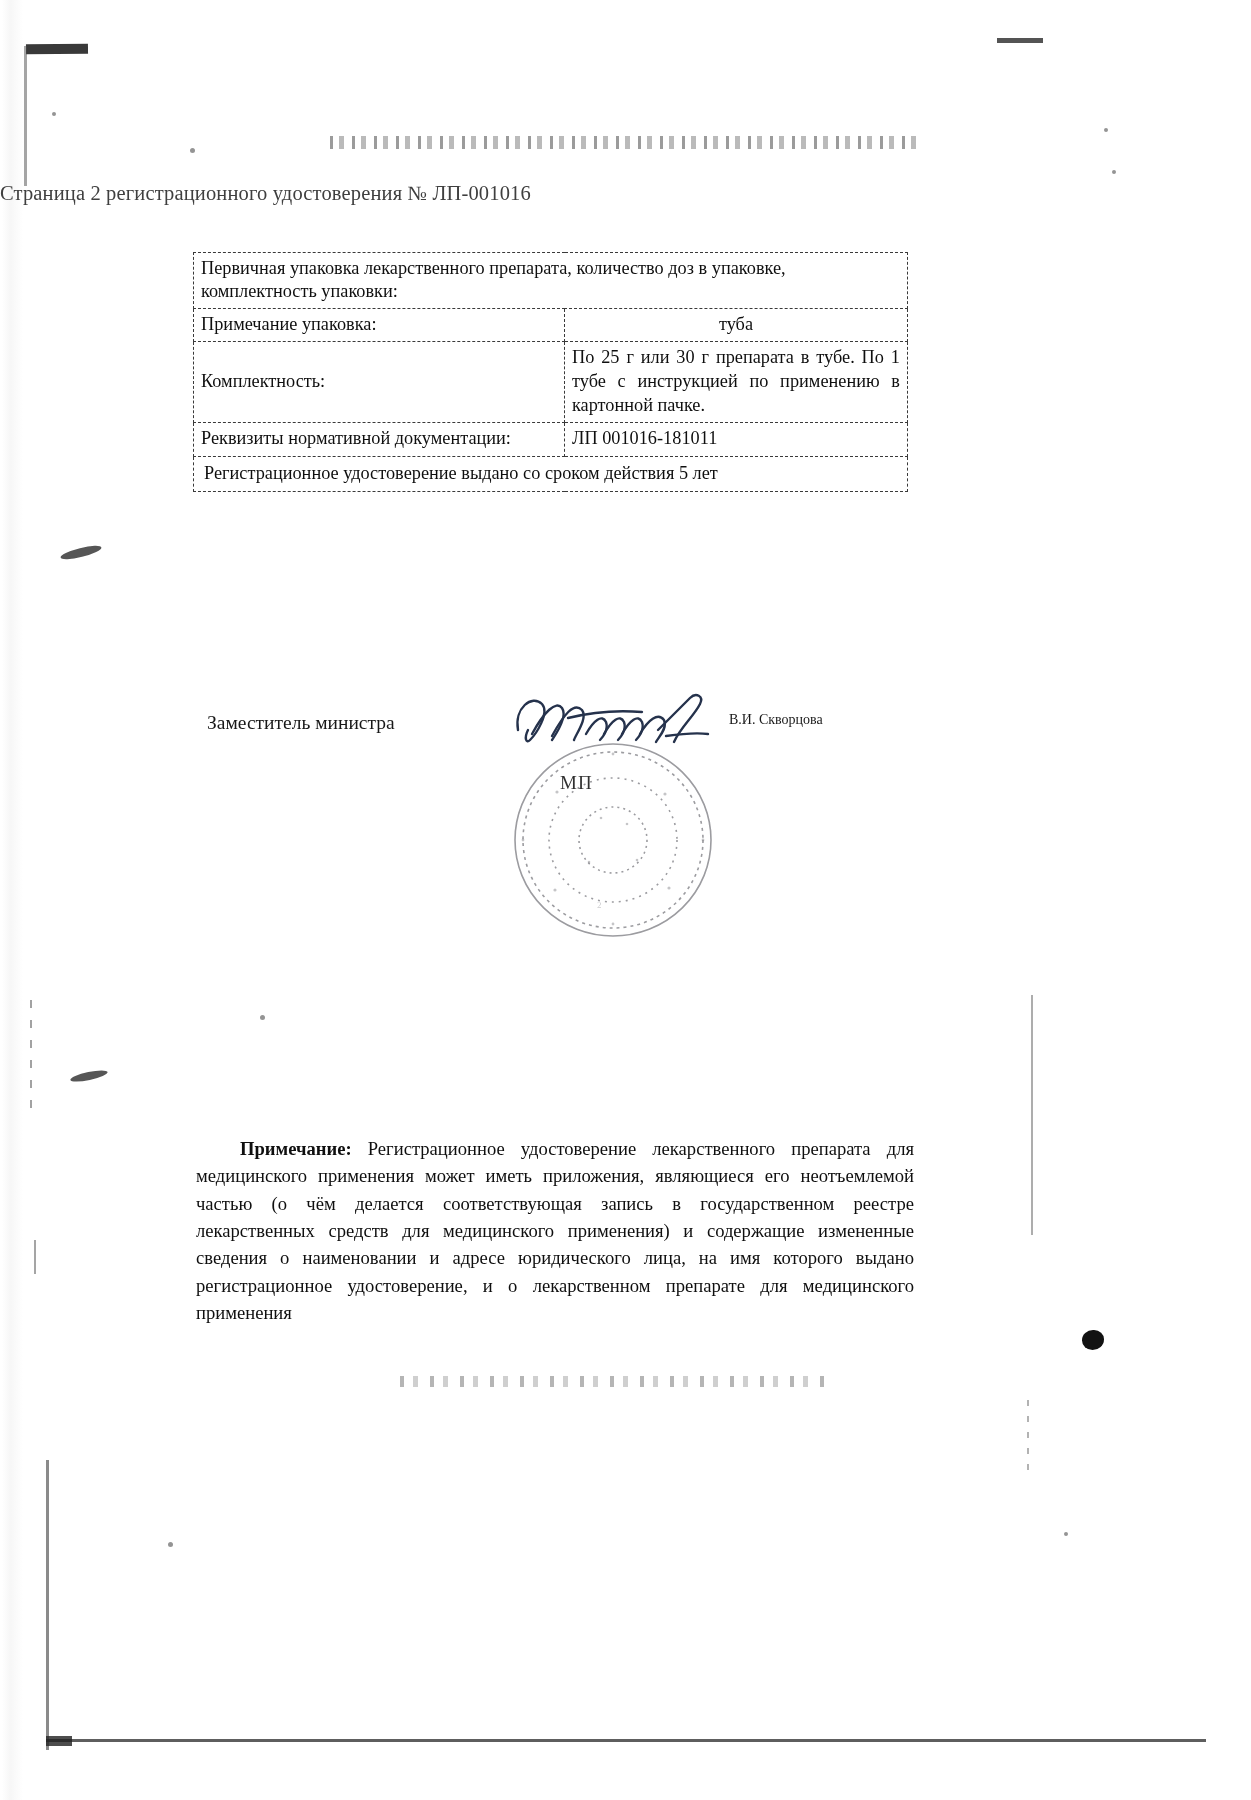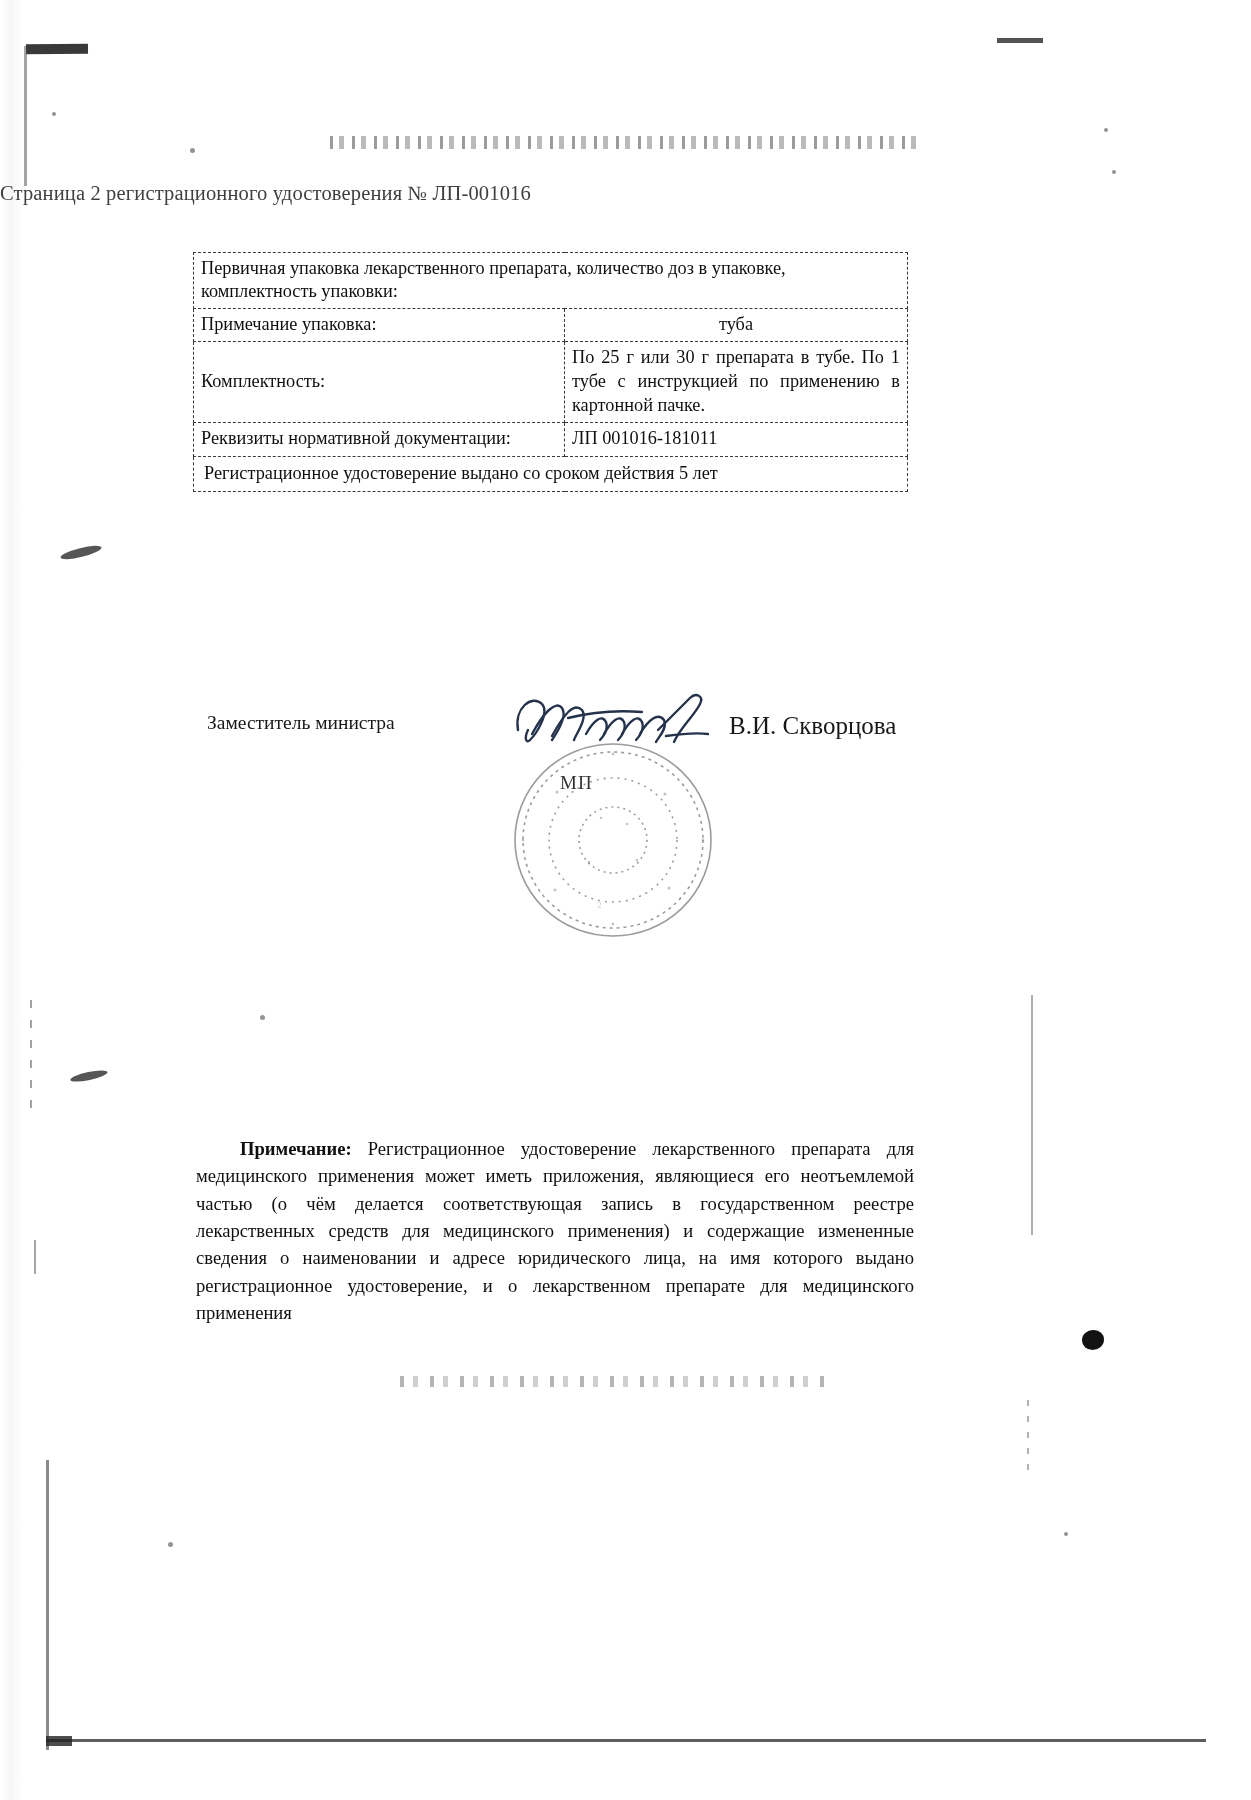--- a/index.html
+++ b/index.html
@@ -155,21 +155,21 @@
     margin-top: 44px;
   }
   .sig-title {
     position: absolute;
     left: 207px; top: 8px;
     font-size: 19.5px;
   }
   .sig-name {
     position: absolute;
     left: 729px; top: 8px;
-    font-size: 25px;
+    font-size: 14px;
     white-space: nowrap;
   }
   .signature-mark {
     position: absolute;
     left: 508px; top: -14px;
     width: 220px; height: 62px;
     color: #15233f;
     opacity: .92;
   }
   .stamp {

